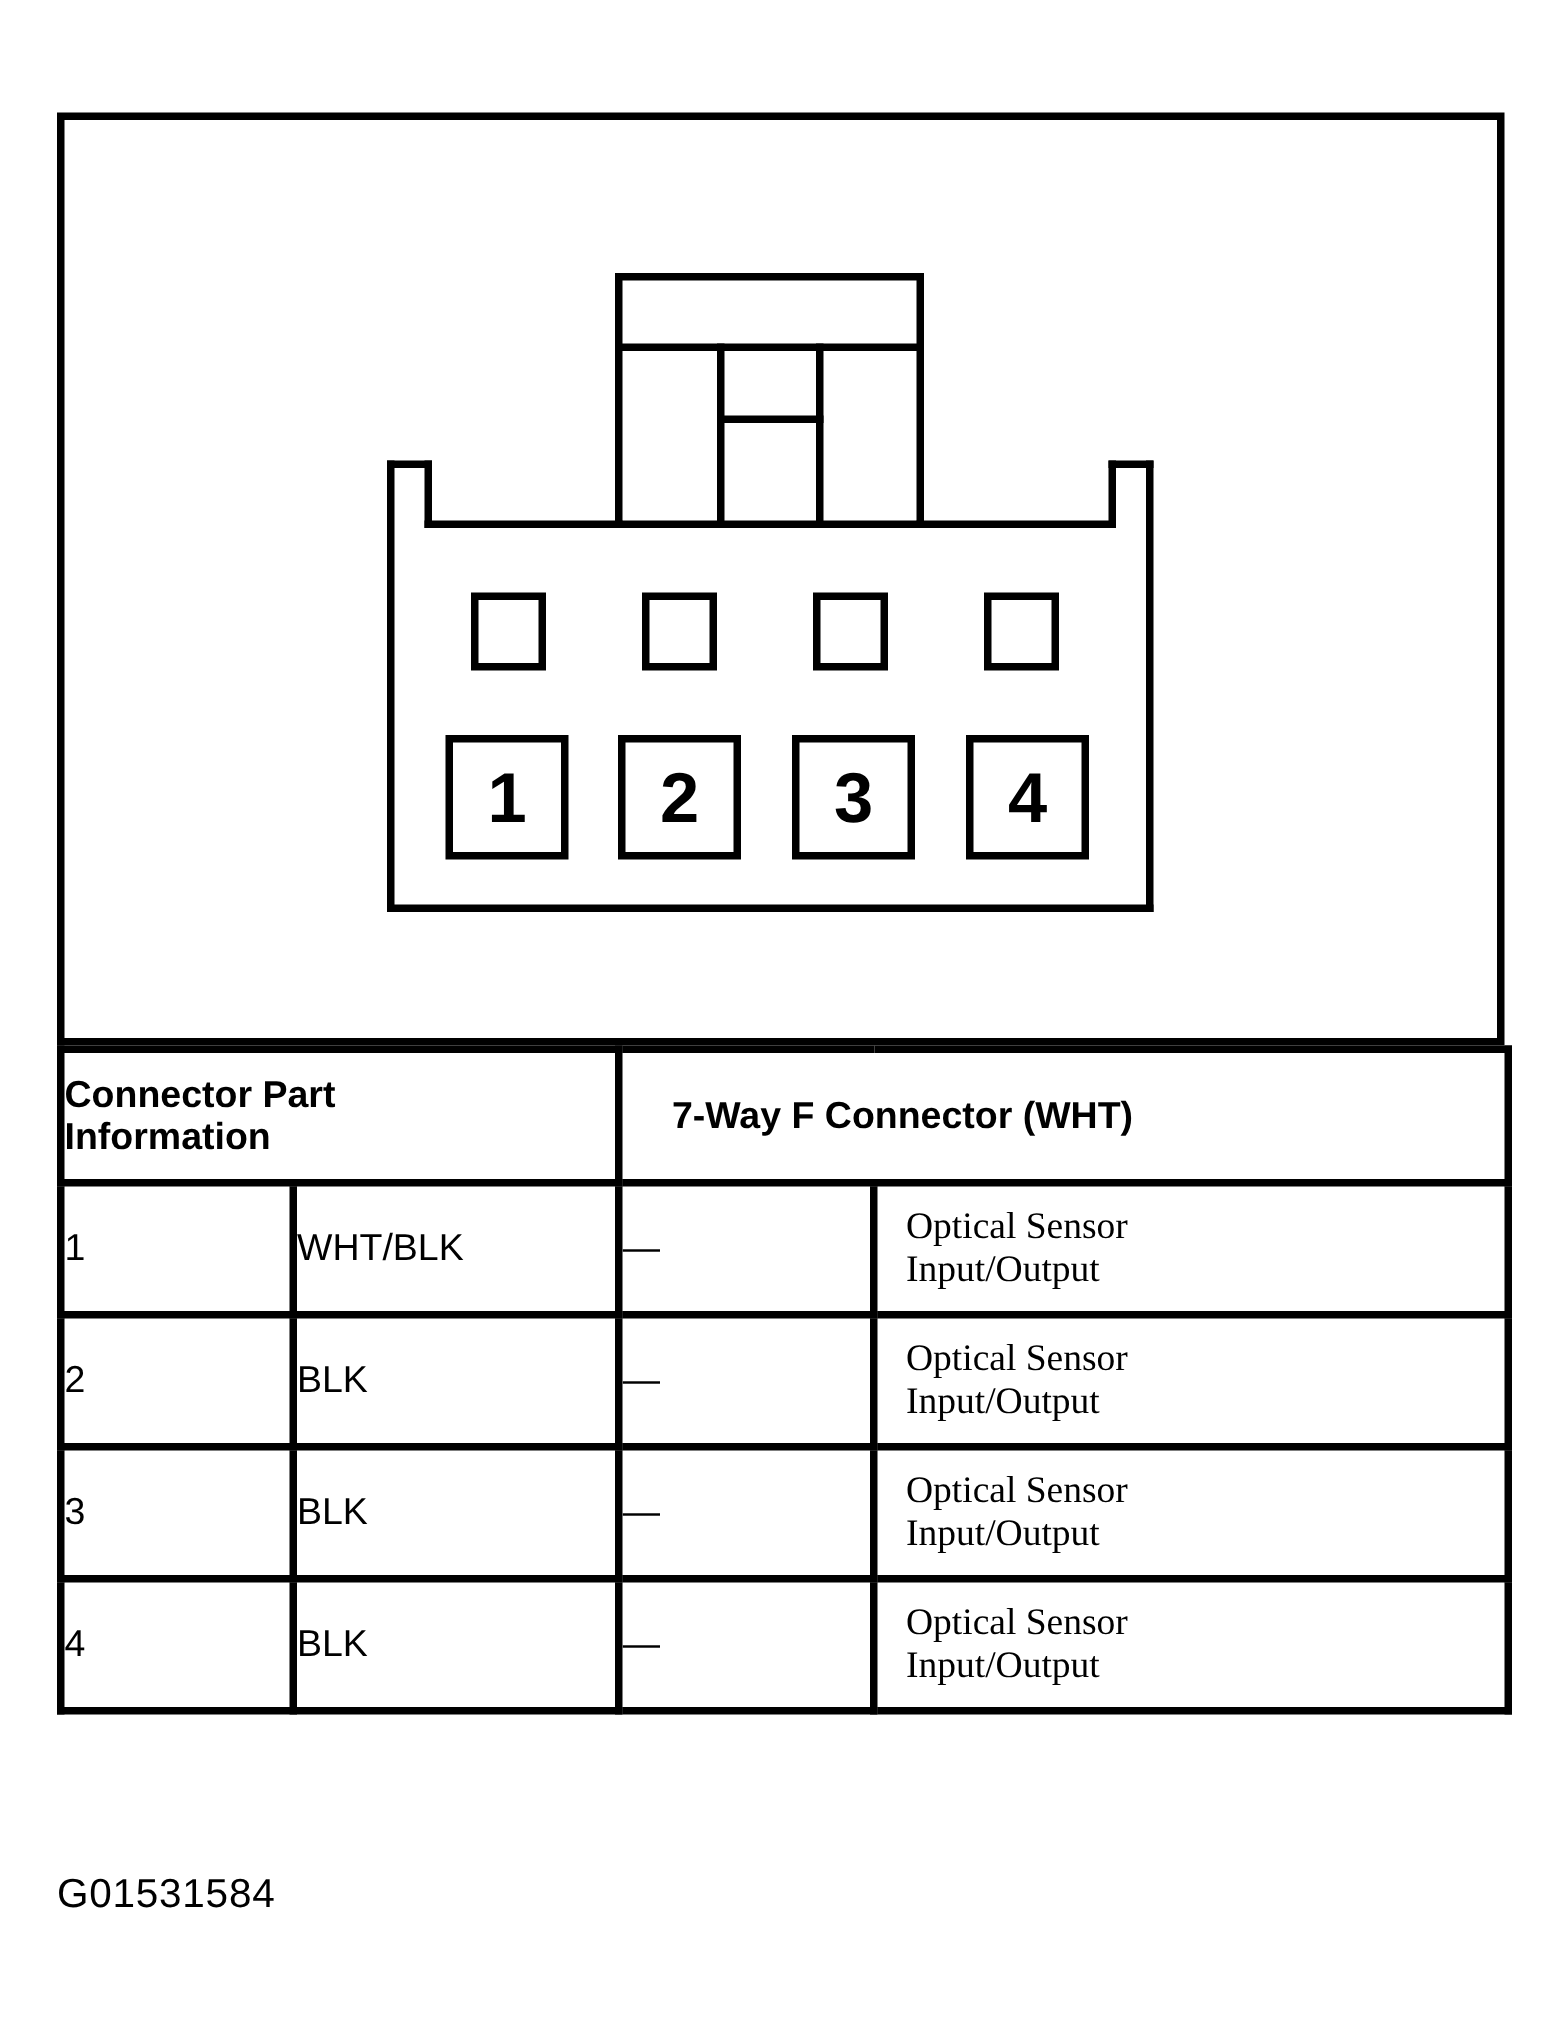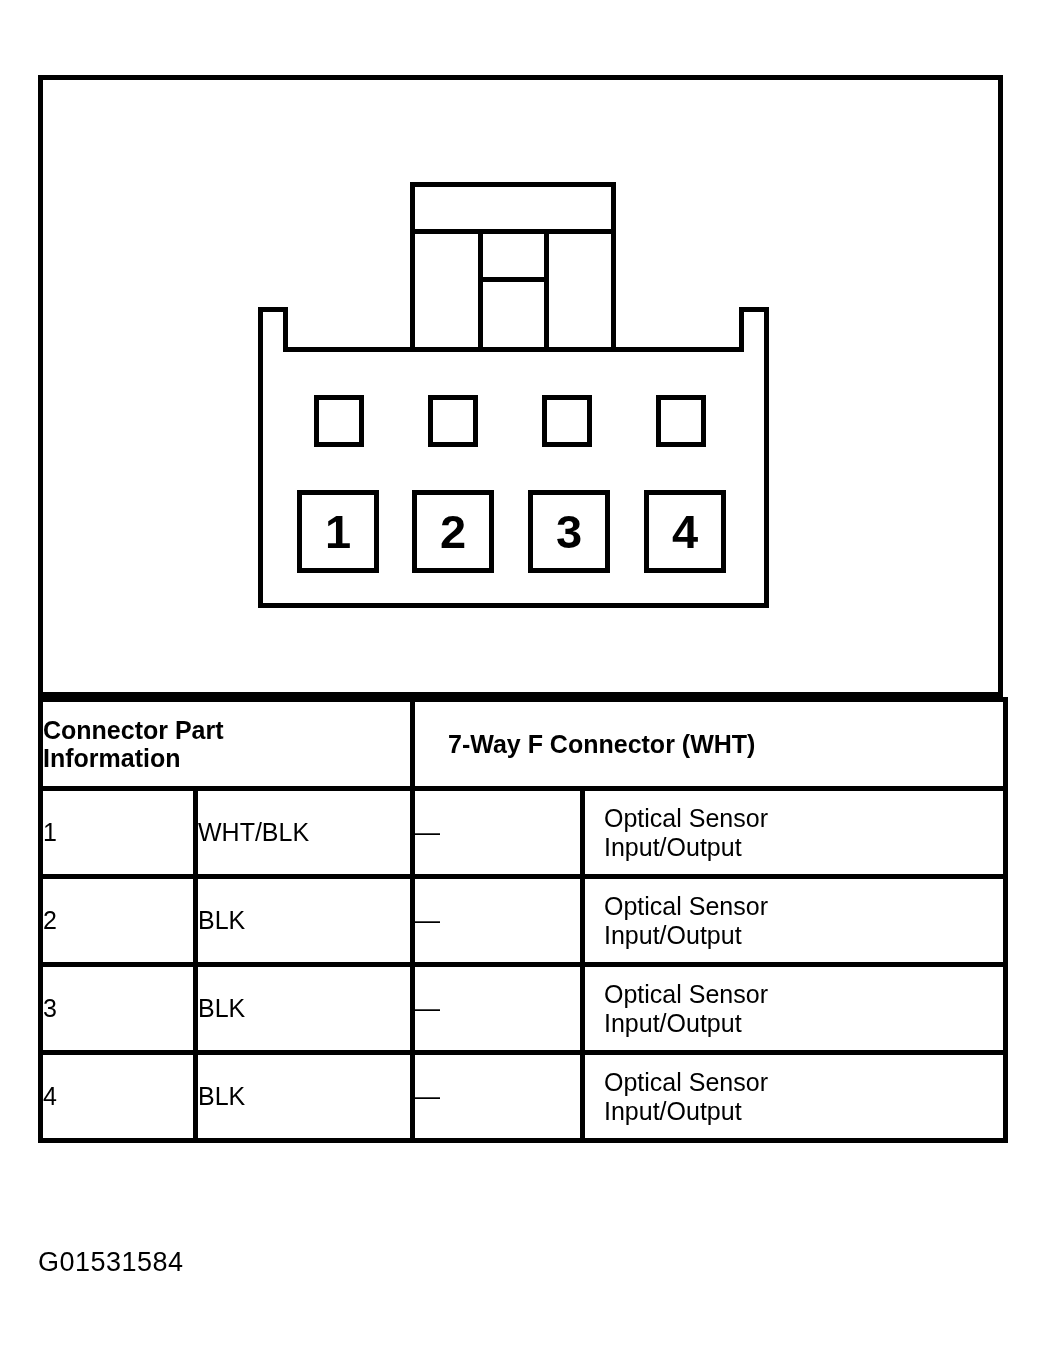--- a/index.html
+++ b/index.html
@@ -36,21 +36,21 @@
     border: 5px solid #000;
     vertical-align: middle;
     font-size: 25px; line-height: 1.13;
     white-space: pre-line;
     overflow: hidden;
   }
   tr.r-hdr  { height: 89px; }
   tr.r-data { height: 88px; }
   .bold { font-weight: bold; }
   td.conn-name { text-align: left; padding-left: 33px; font-size: 33px; }
-  td.fn { text-align: left; padding-left: 19px; }
+  td.fn { text-align: left; padding-left: 19px; font-family: Liberation Serif, serif; }
 
   #caption {
     position: absolute; left: 38px; top: 1247px;
     font-size: 27px; letter-spacing: 0.5px; text-align: center;
   }
 </style>
 </head>
 <body>
 
 <div id="page">

